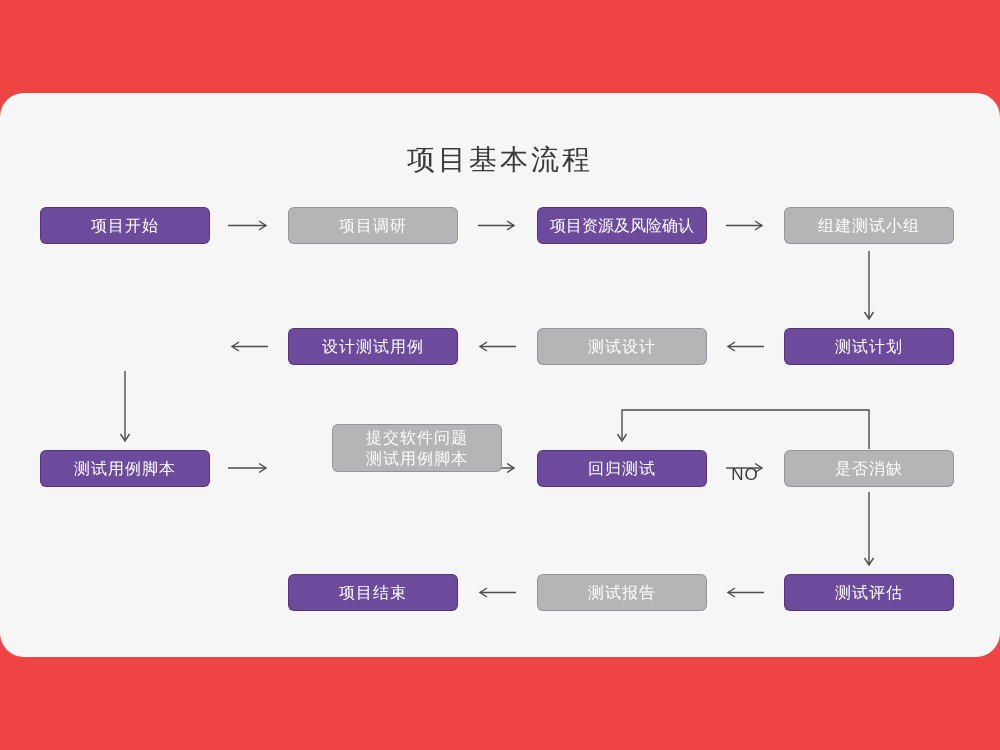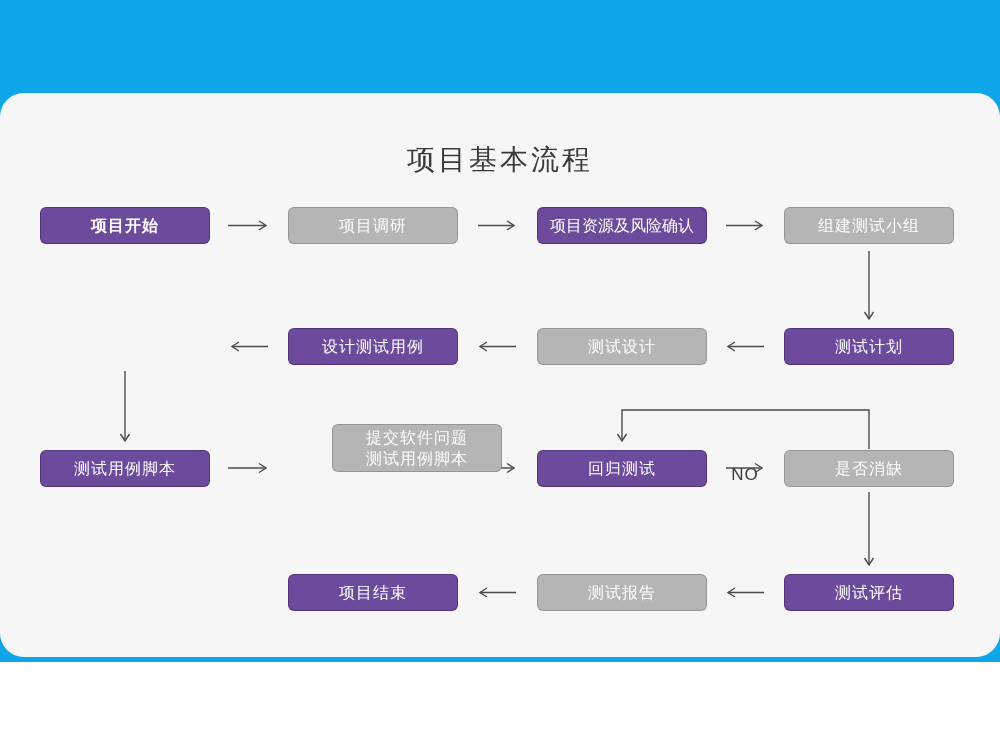--- a/index.html
+++ b/index.html
@@ -4,22 +4,22 @@
 <style>
   html, body {
     margin: 0;
     padding: 0;
     background: #ffffff;
     font-family: "Liberation Sans", "DejaVu Sans", sans-serif;
   }
   #canvas {
     position: relative;
     width: 1000px;
-    height: 662px;
-    background: #0ea5e9;
+    height: 750px;
+    background: #ef4444;
     overflow: hidden;
   }
   #card {
     position: absolute;
     left: 0;
     top: 93px;
     width: 1000px;
     height: 564px;
     background: var(--card-bg, #f6f6f7);
     border-radius: 24px;
@@ -135,21 +135,21 @@
 
     <path class="edge" d="M869,492 V565" marker-end="url(#head)"></path>
 
     <path class="edge" d="M764,592.5 H728" marker-end="url(#head)"></path>
     <path class="edge" d="M516,592.5 H480" marker-end="url(#head)"></path>
   </svg>
 
   <div class="edge-label" id="label-no">NO</div>
   <div class="edge-label" id="label-yes">YES</div>
 
-  <div class="node purple" style="left:40px;  top:207px;font-weight:bold;">
+  <div class="node purple" style="left:40px;  top:207px;">
     <span>项目开始</span>
   </div>
   <div class="node gray" style="left:288px; top:207px;">
     <span>项目调研</span>
   </div>
   <div class="node purple" style="left:537px; top:207px; letter-spacing:0;">
     <span>项目资源及风险确认</span>
   </div>
   <div class="node gray" style="left:784px; top:207px;">
     <span>组建测试小组</span>

